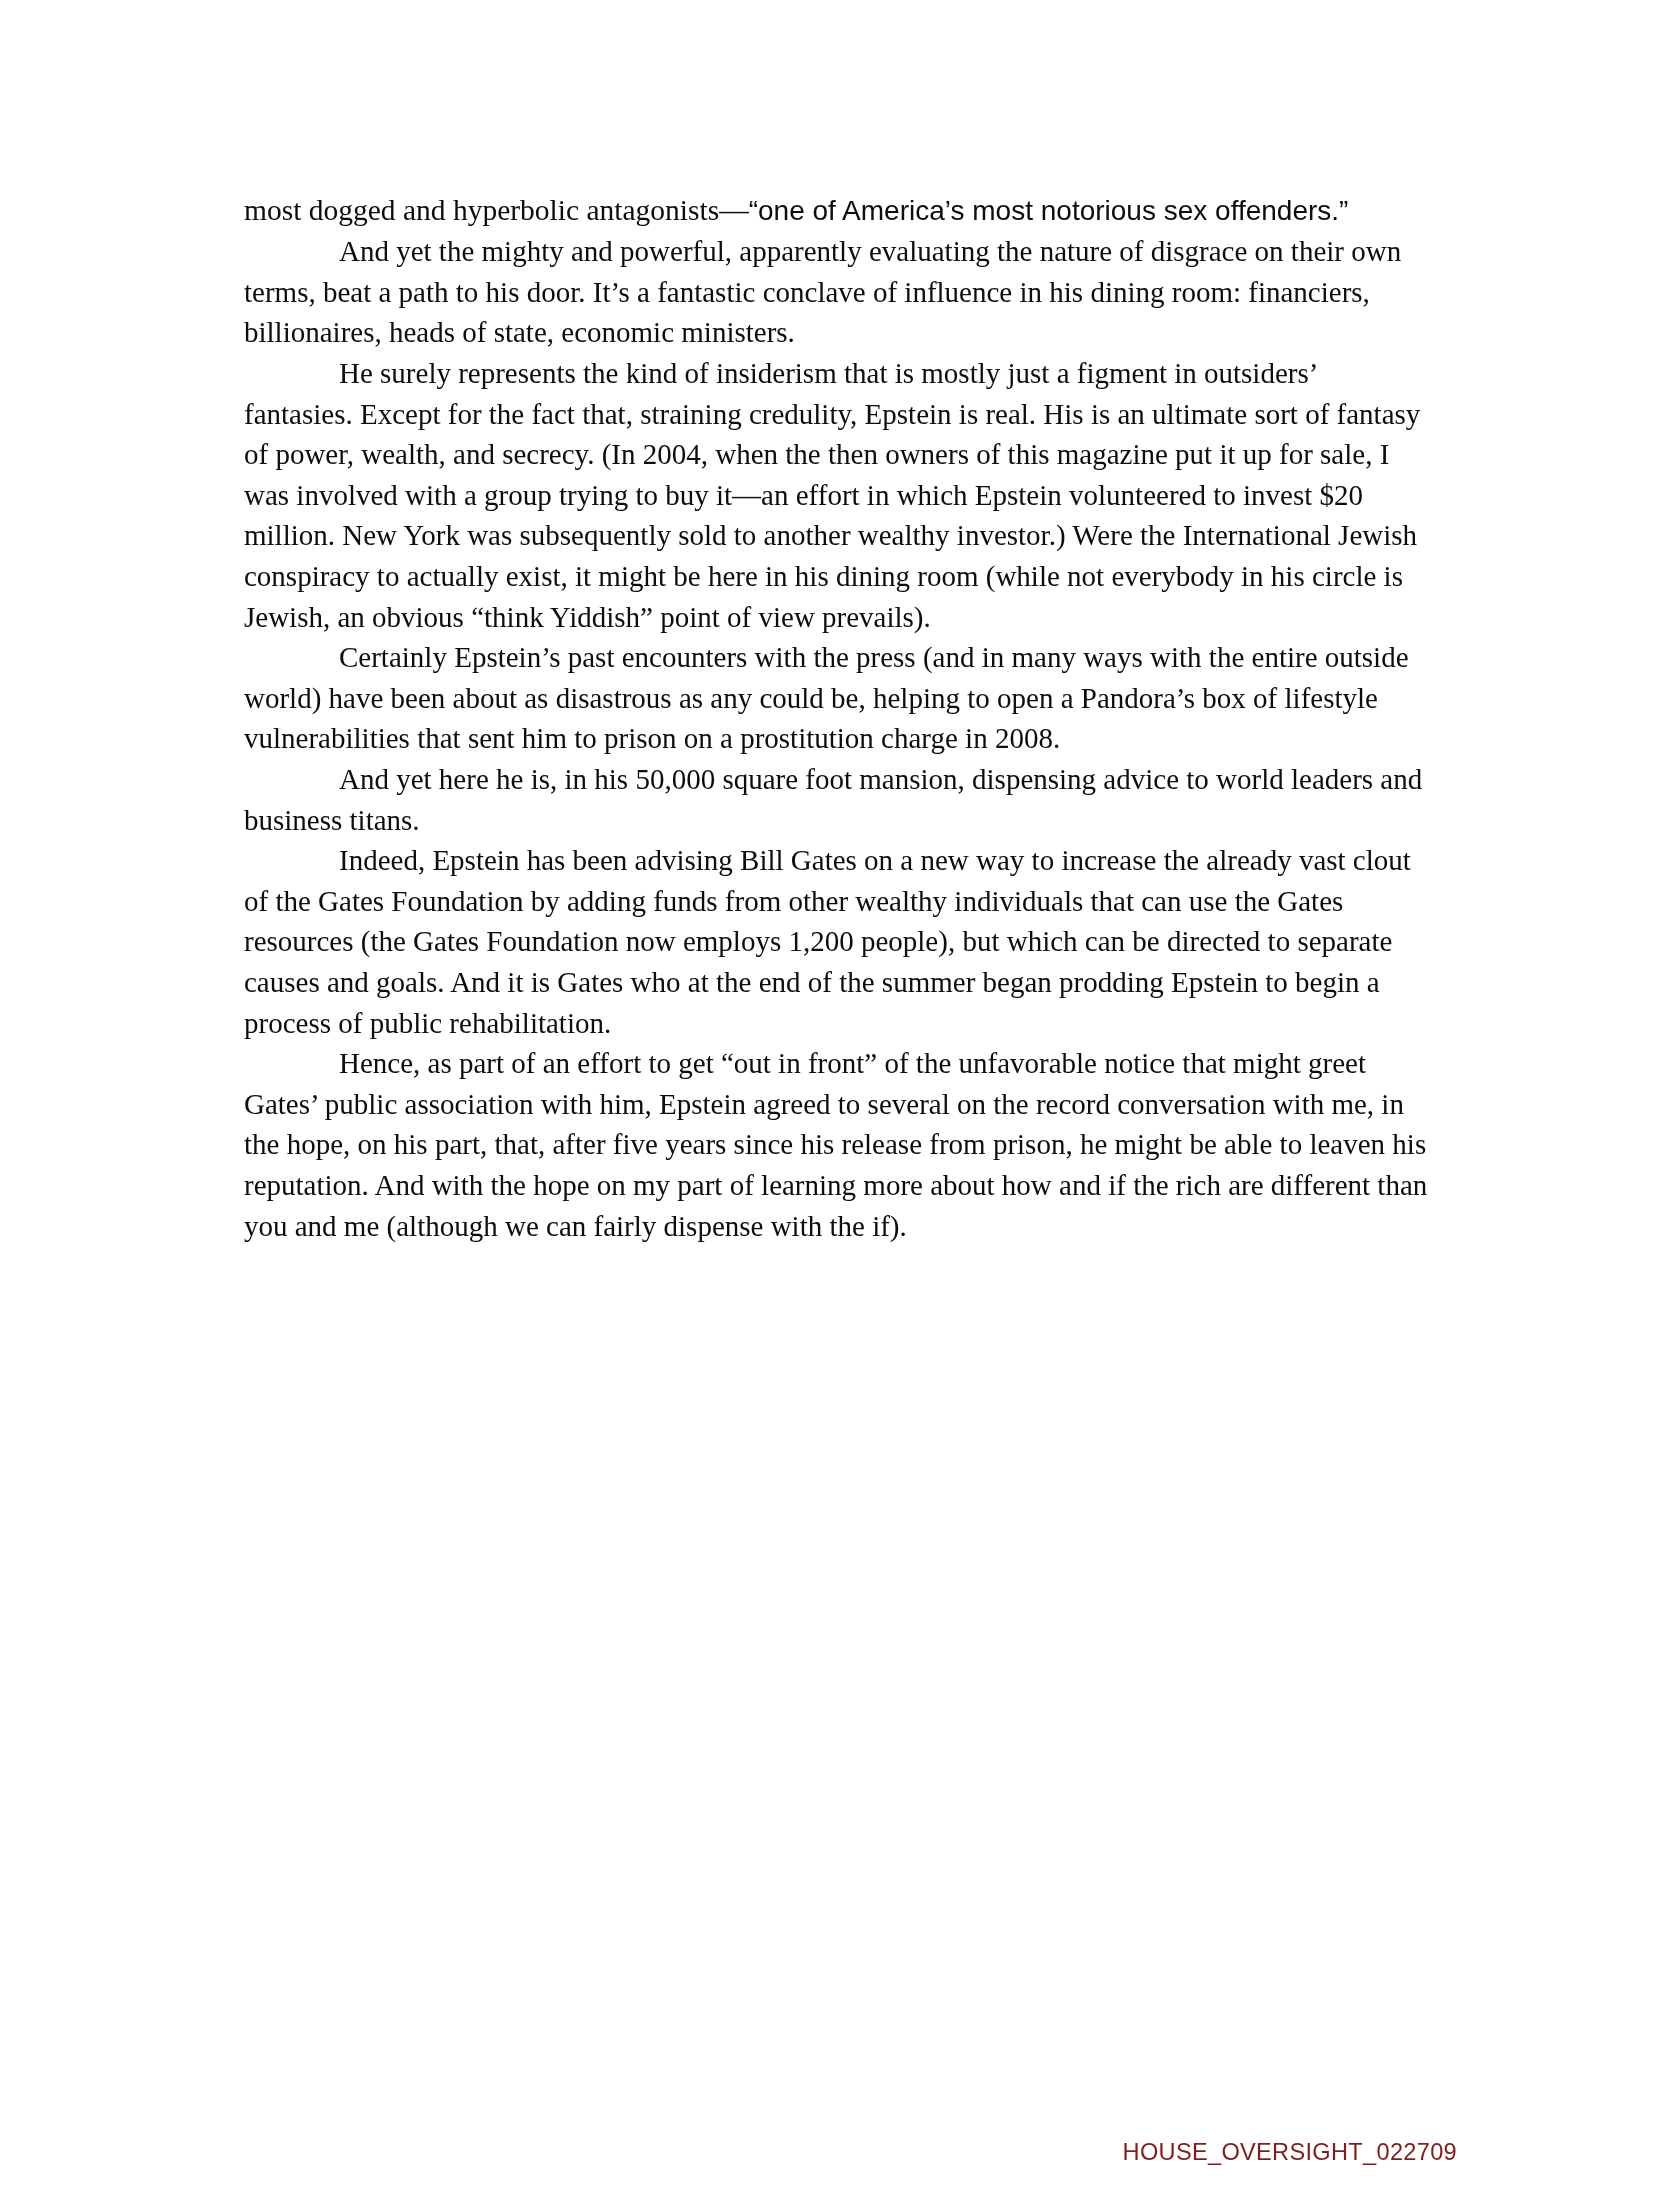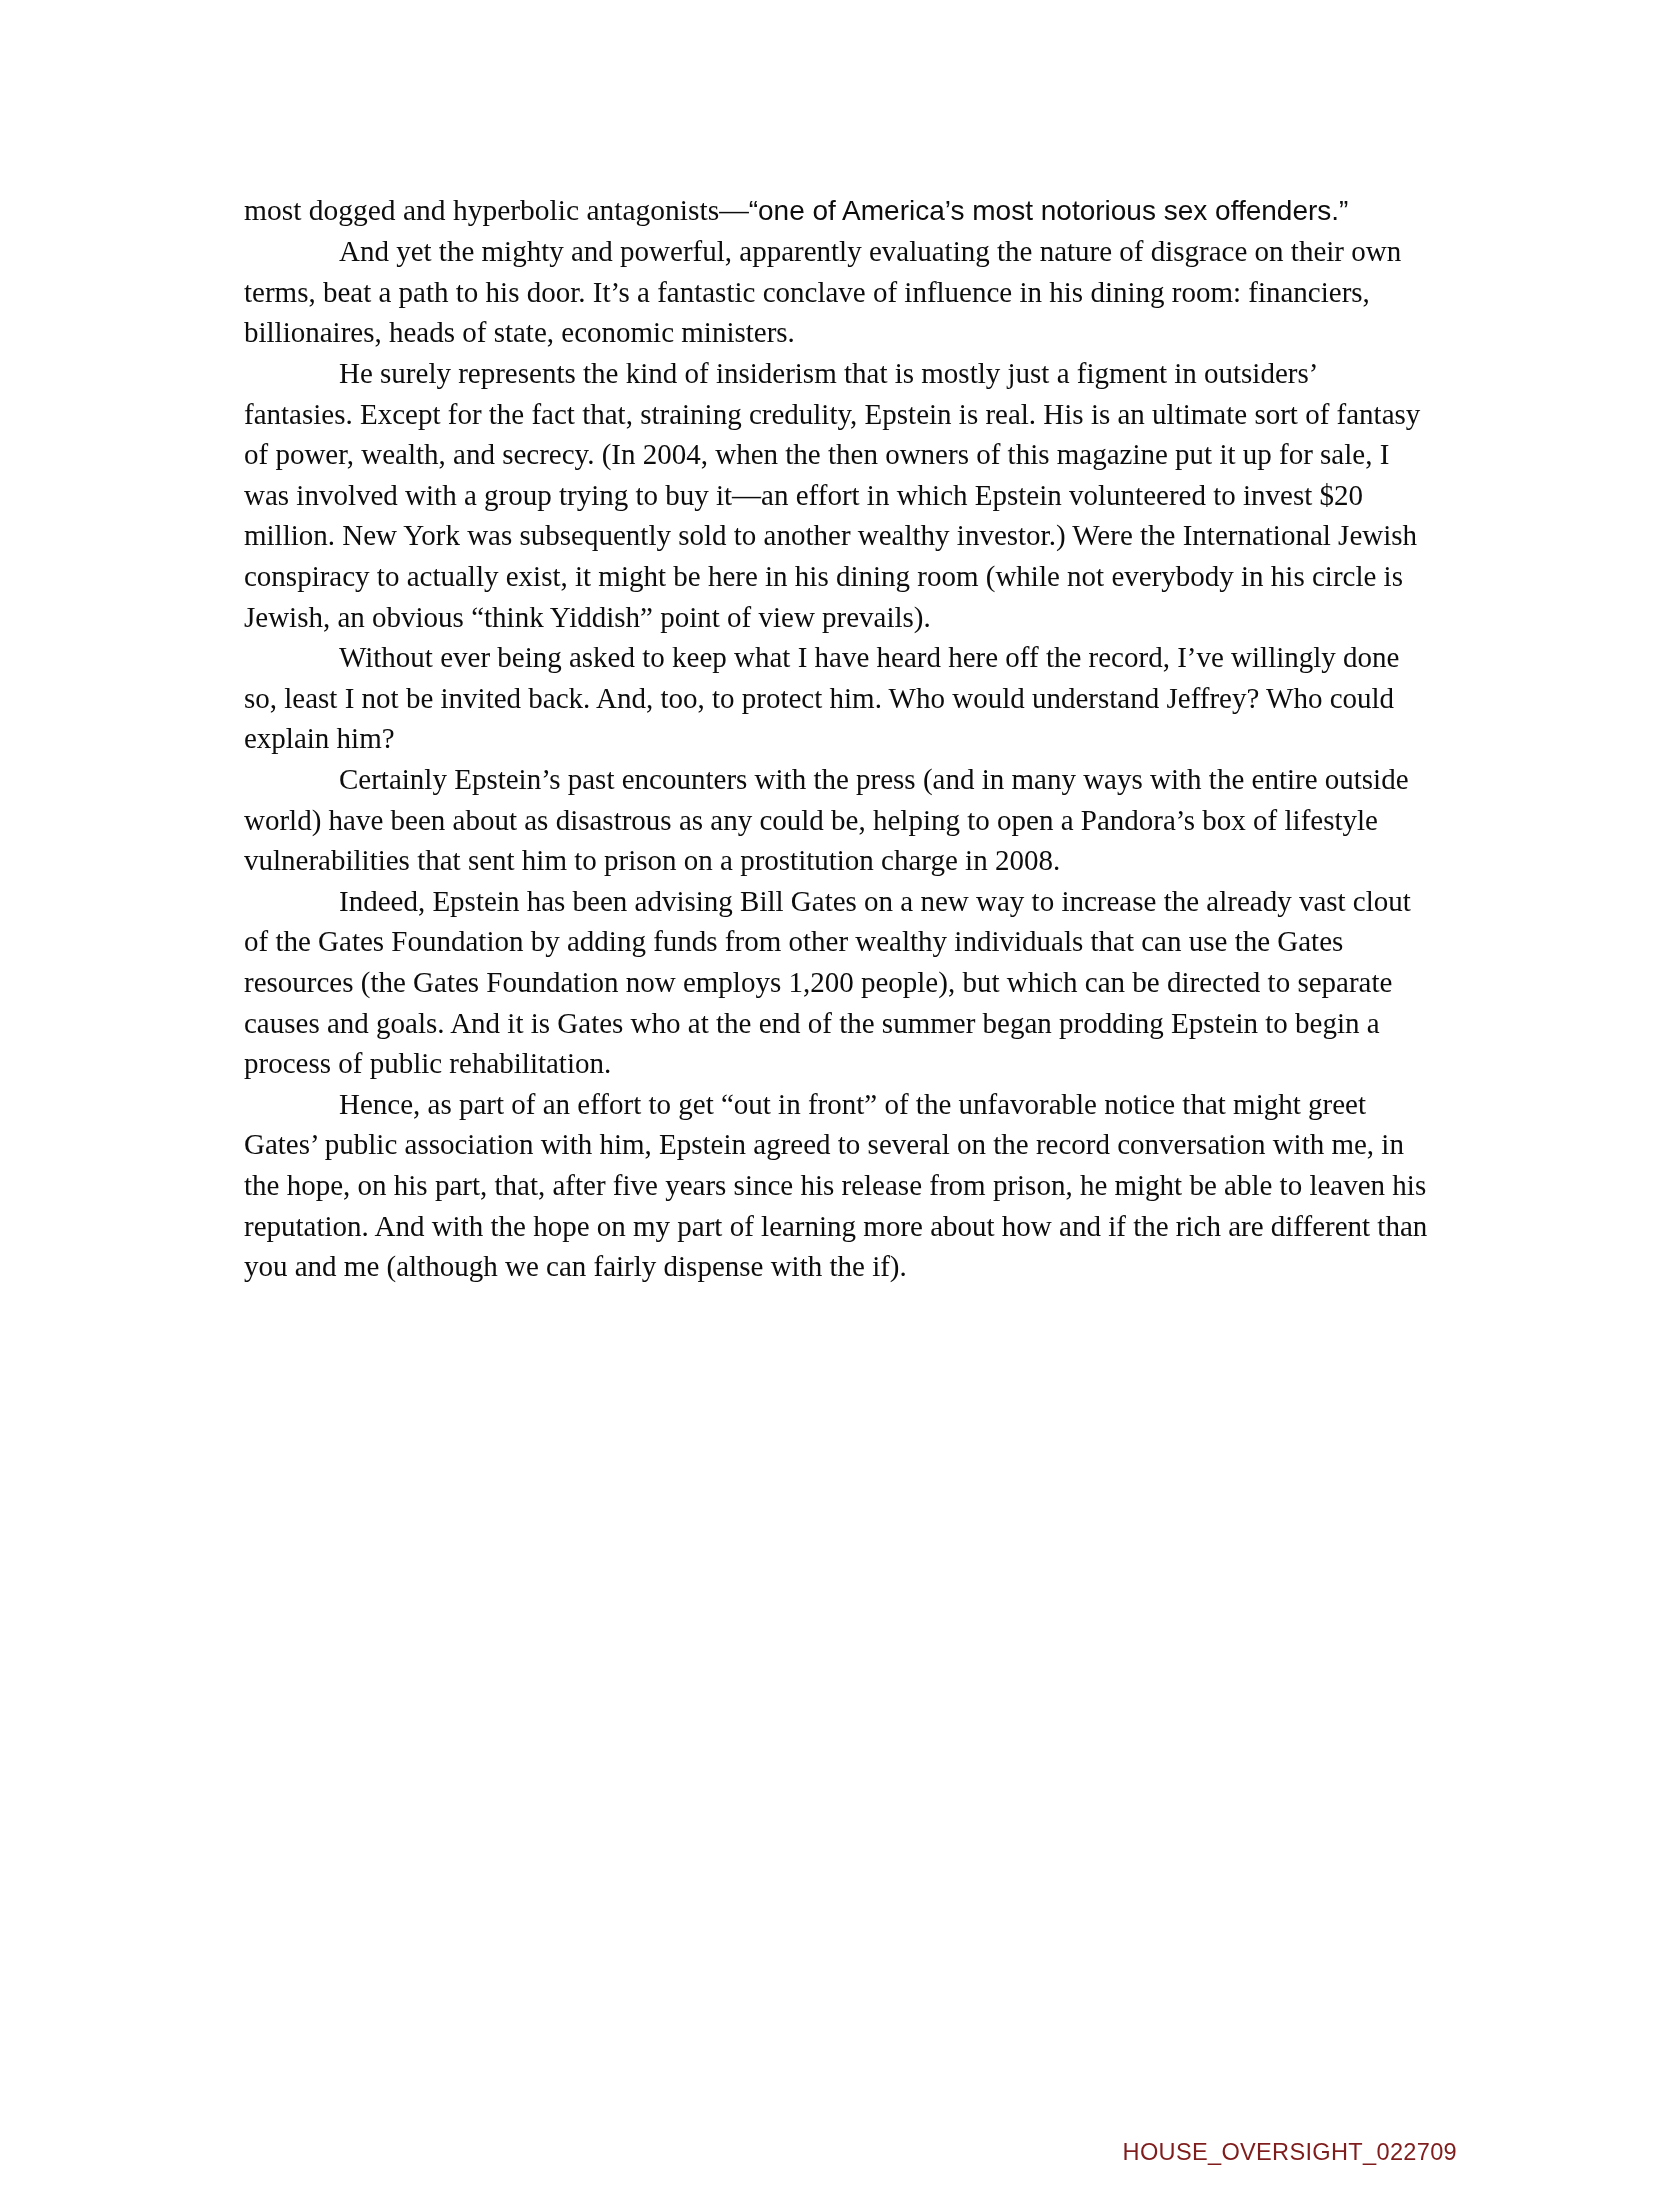--- a/index.html
+++ b/index.html
@@ -62,22 +62,22 @@
 <body>
 
 <div class="page">
 
   <div class="content">
 
     <p class="opening gap-after"><span>most dogged and hyperbolic antagonists—</span><span class="sans-quote">“one of America’s most notorious sex offenders.”</span></p>
 
     <p class="serif-para indent">And yet the mighty and powerful, apparently evaluating the nature of disgrace on their own terms, beat a path to his door. It’s a fantastic conclave of influence in his dining room: financiers, billionaires, heads of state, economic ministers.</p>
     <p class="serif-para indent">He surely represents the kind of insiderism that is mostly just a figment in outsiders’ fantasies. Except for the fact that, straining credulity, Epstein is real. His is an ultimate sort of fantasy of power, wealth, and secrecy. (In 2004, when the then owners of this magazine put it up for sale, I was involved with a group trying to buy it—an effort in which Epstein volunteered to invest $20 million. New York was subsequently sold to another wealthy investor.) Were the International Jewish conspiracy to actually exist, it might be here in his dining room (while not everybody in his circle is Jewish, an obvious “think Yiddish” point of view prevails).</p>
-    <p class="serif-para indent">Without ever being asked to keep what I have heard here off the record, I’ve willingly done so, least I not be invited back. And, too, to protect him. Who would understand Jeffrey? Who could explain him?</p>
     <p class="serif-para indent">Certainly Epstein’s past encounters with the press (and in many ways with the entire outside world) have been about as disastrous as any could be, helping to open a Pandora’s box of lifestyle vulnerabilities that sent him to prison on a prostitution charge in 2008.</p>
+    <p class="serif-para indent">And yet here he is, in his 50,000 square foot mansion, dispensing advice to world leaders and business titans.</p>
     <p class="serif-para indent">Indeed, Epstein has been advising Bill Gates on a new way to increase the already vast clout of the Gates Foundation by adding funds from other wealthy individuals that can use the Gates resources (the Gates Foundation now employs 1,200 people), but which can be directed to separate causes and goals. And it is Gates who at the end of the summer began prodding Epstein to begin a process of public rehabilitation.</p>
     <p class="serif-para indent">Hence, as part of an effort to get “out in front” of the unfavorable notice that might greet Gates’ public association with him, Epstein agreed to several on the record conversation with me, in the hope, on his part, that, after five years since his release from prison, he might be able to leaven his reputation. And with the hope on my part of learning more about how and if the rich are different than you and me (although we can fairly dispense with the if).</p>
 
   </div>
 
   <div class="footer-stamp">HOUSE_OVERSIGHT_022709</div>
 
 </div>
 
 

